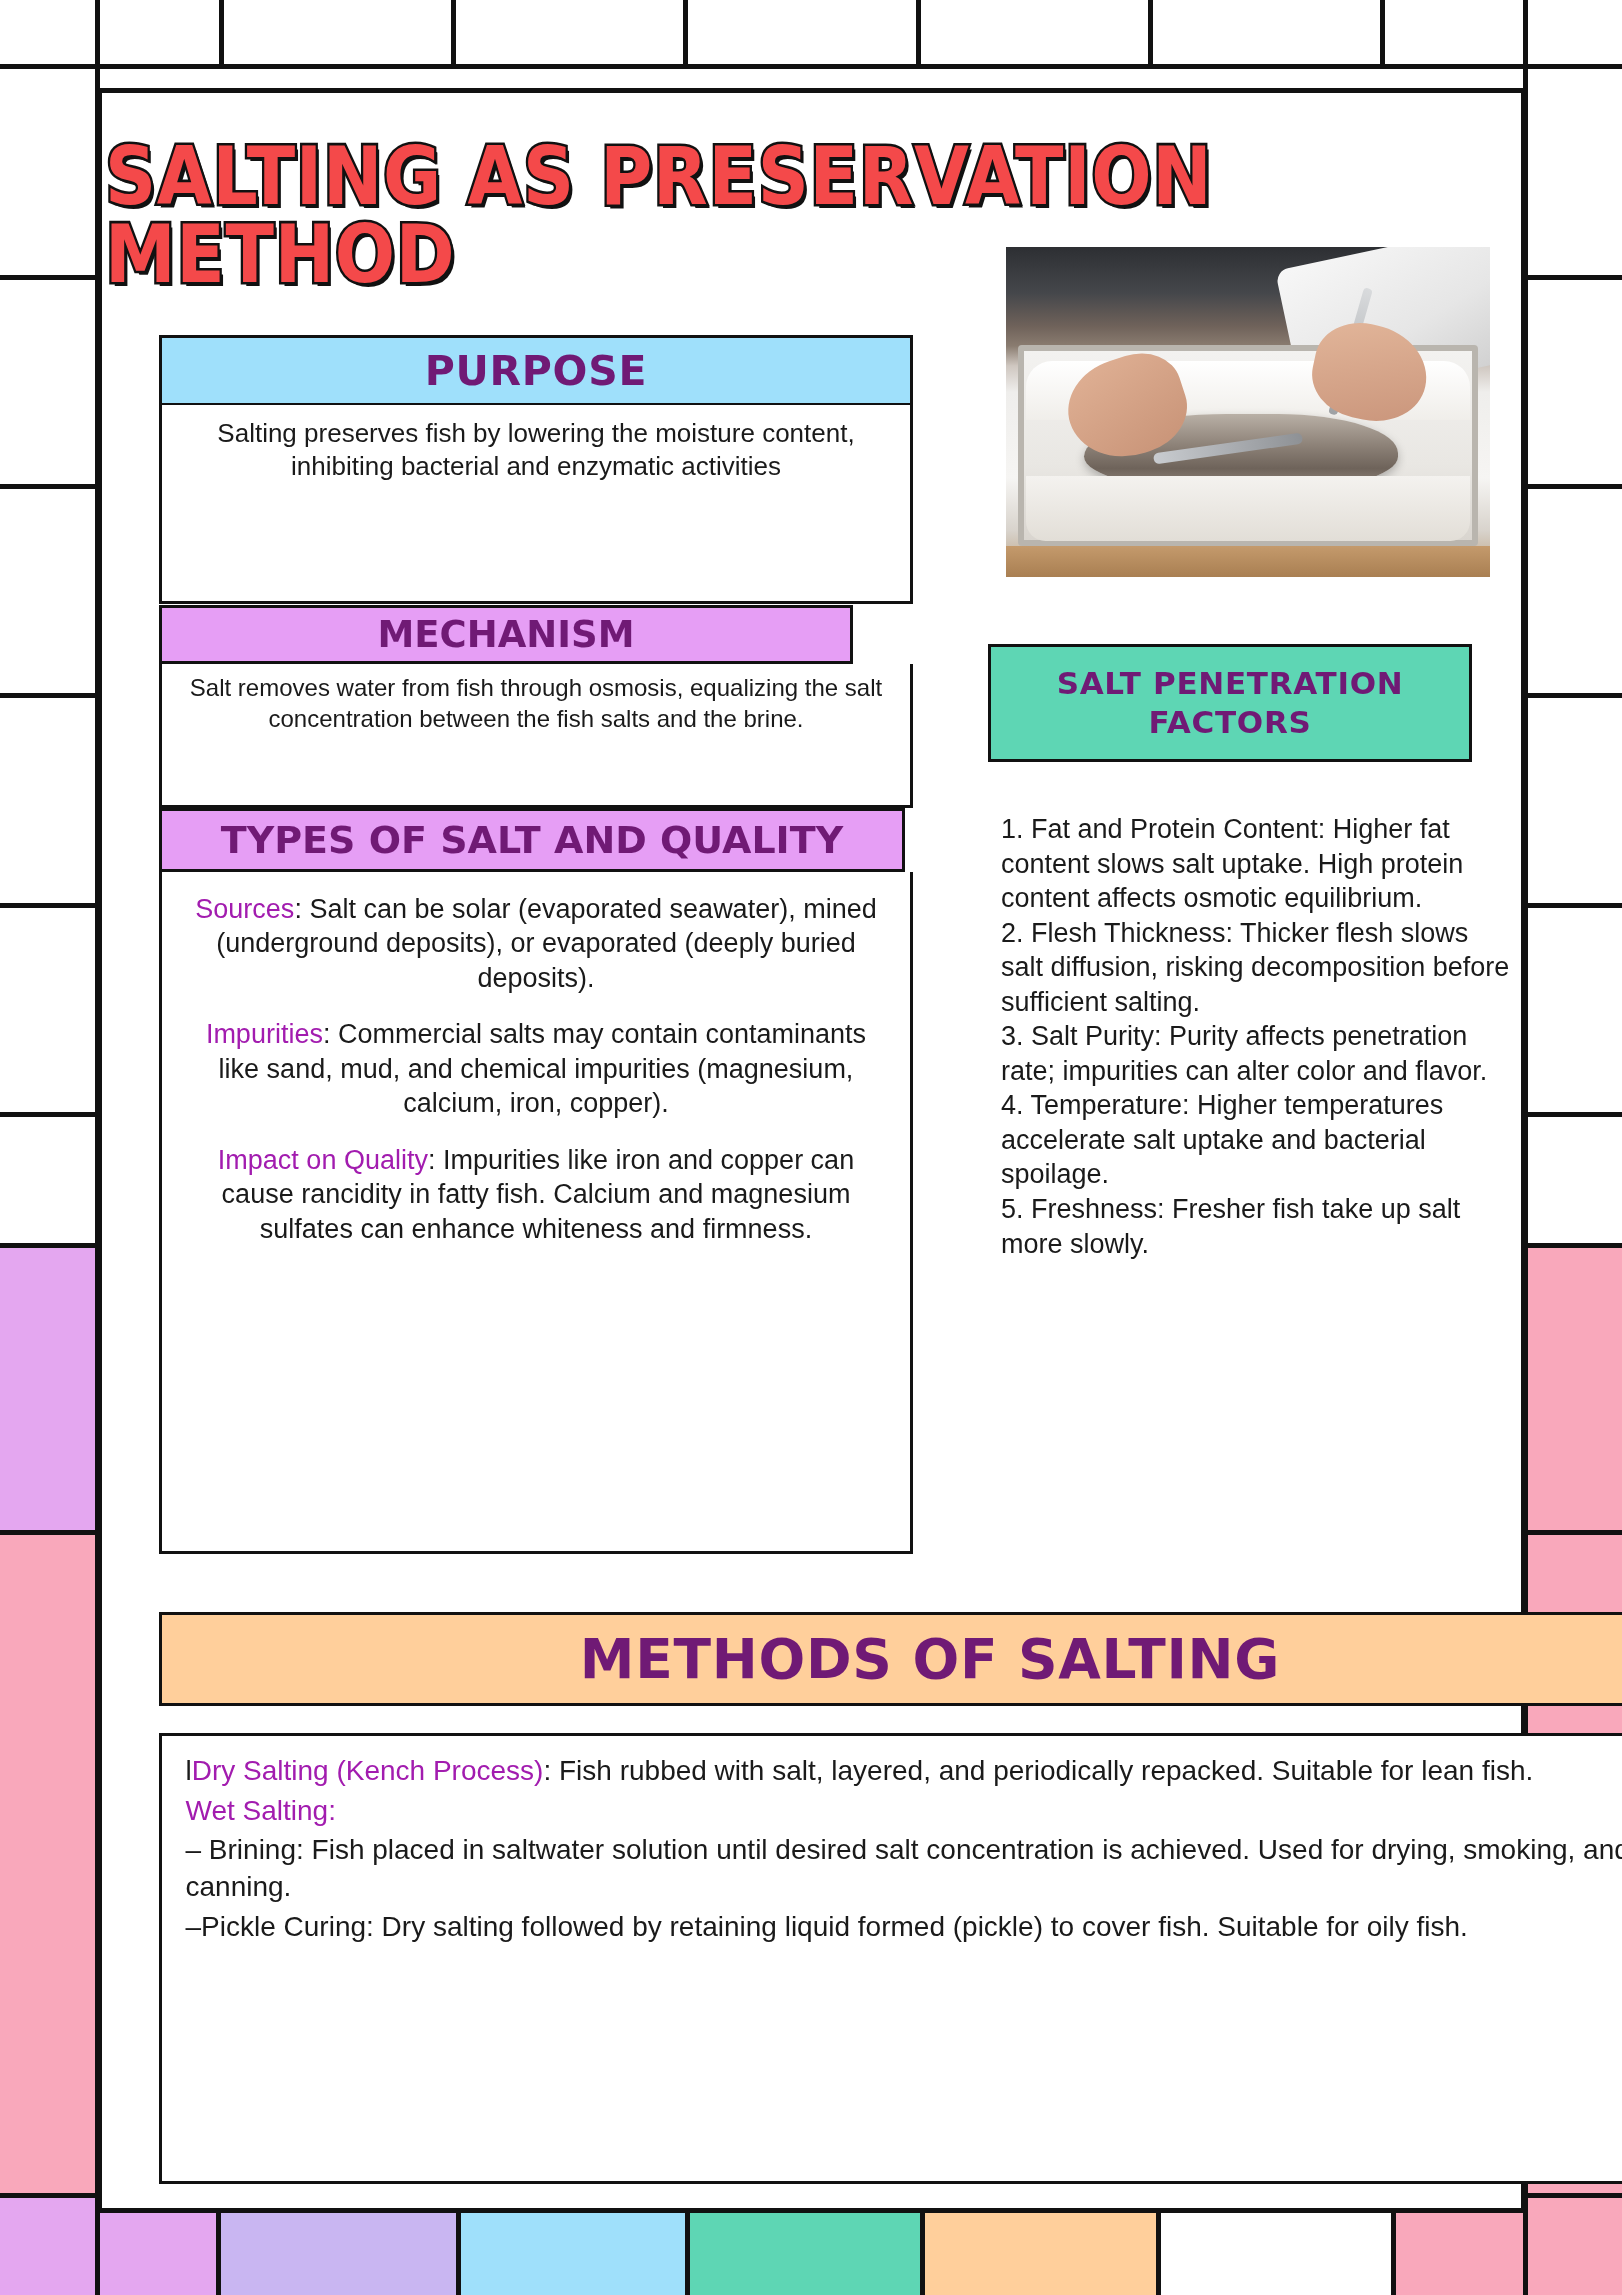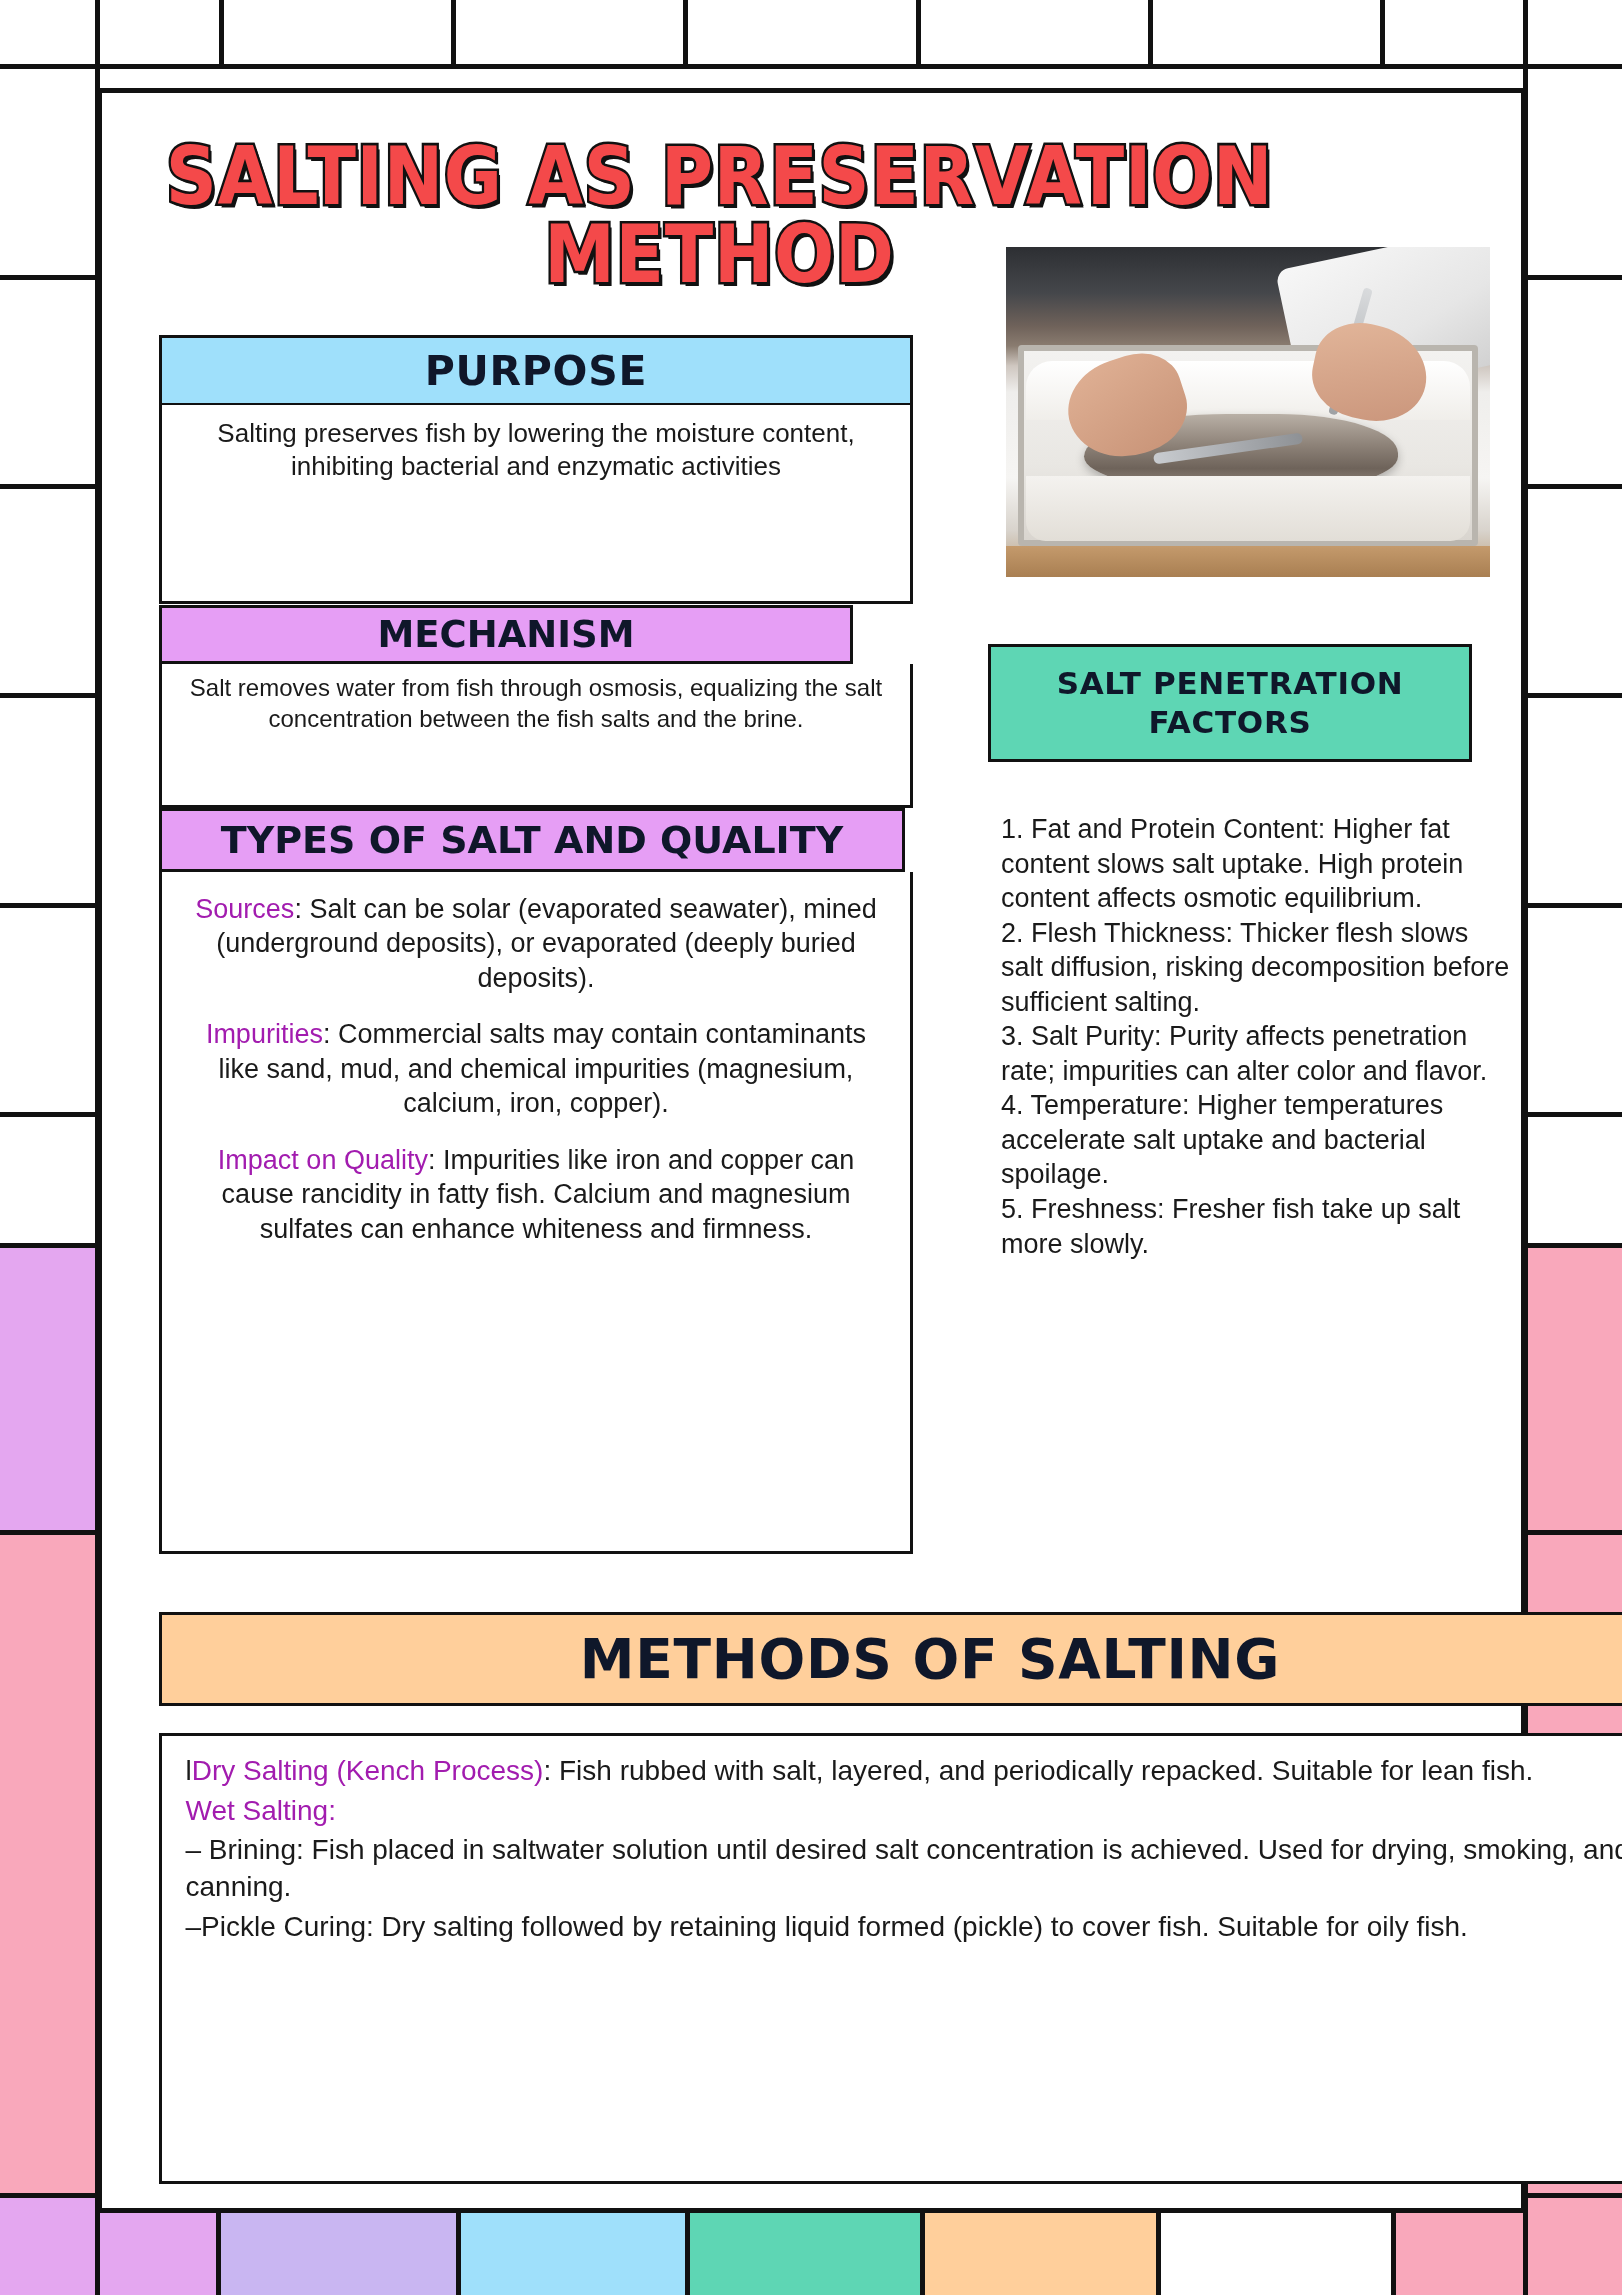--- a/index.html
+++ b/index.html
@@ -40,21 +40,21 @@
     border: 5.9px solid #111111;
     box-sizing: border-box;
   }
 
   
   #title-wrap {
     position: absolute;
     left: 105px;
     top: 141px;
     width: 1229px;
-    text-align: center;
+    text-align: left;
   }
   .title-line {
     font-family: "DejaVu Sans", sans-serif;
     font-weight: bold;
     font-size: 71px;
     line-height: 1.0;
     letter-spacing: 0.7px;
     color: #f4494a;
     -webkit-text-stroke: 4.6px #111111;
     paint-order: stroke fill;
@@ -66,21 +66,21 @@
 
   
   .bar {
     box-sizing: border-box;
     border: 3.3px solid #111111;
     display: flex;
     align-items: center;
     justify-content: center;
     font-family: "DejaVu Sans", sans-serif;
     font-weight: bold;
-    color: #0f172a;
+    color: #701a75;
     text-align: center;
   }
   .panel {
     box-sizing: border-box;
     border: 3.3px solid #111111;
     border-top: none;
     background: #ffffff;
   }
   .body-text {
     font-family: "Liberation Sans", sans-serif;

